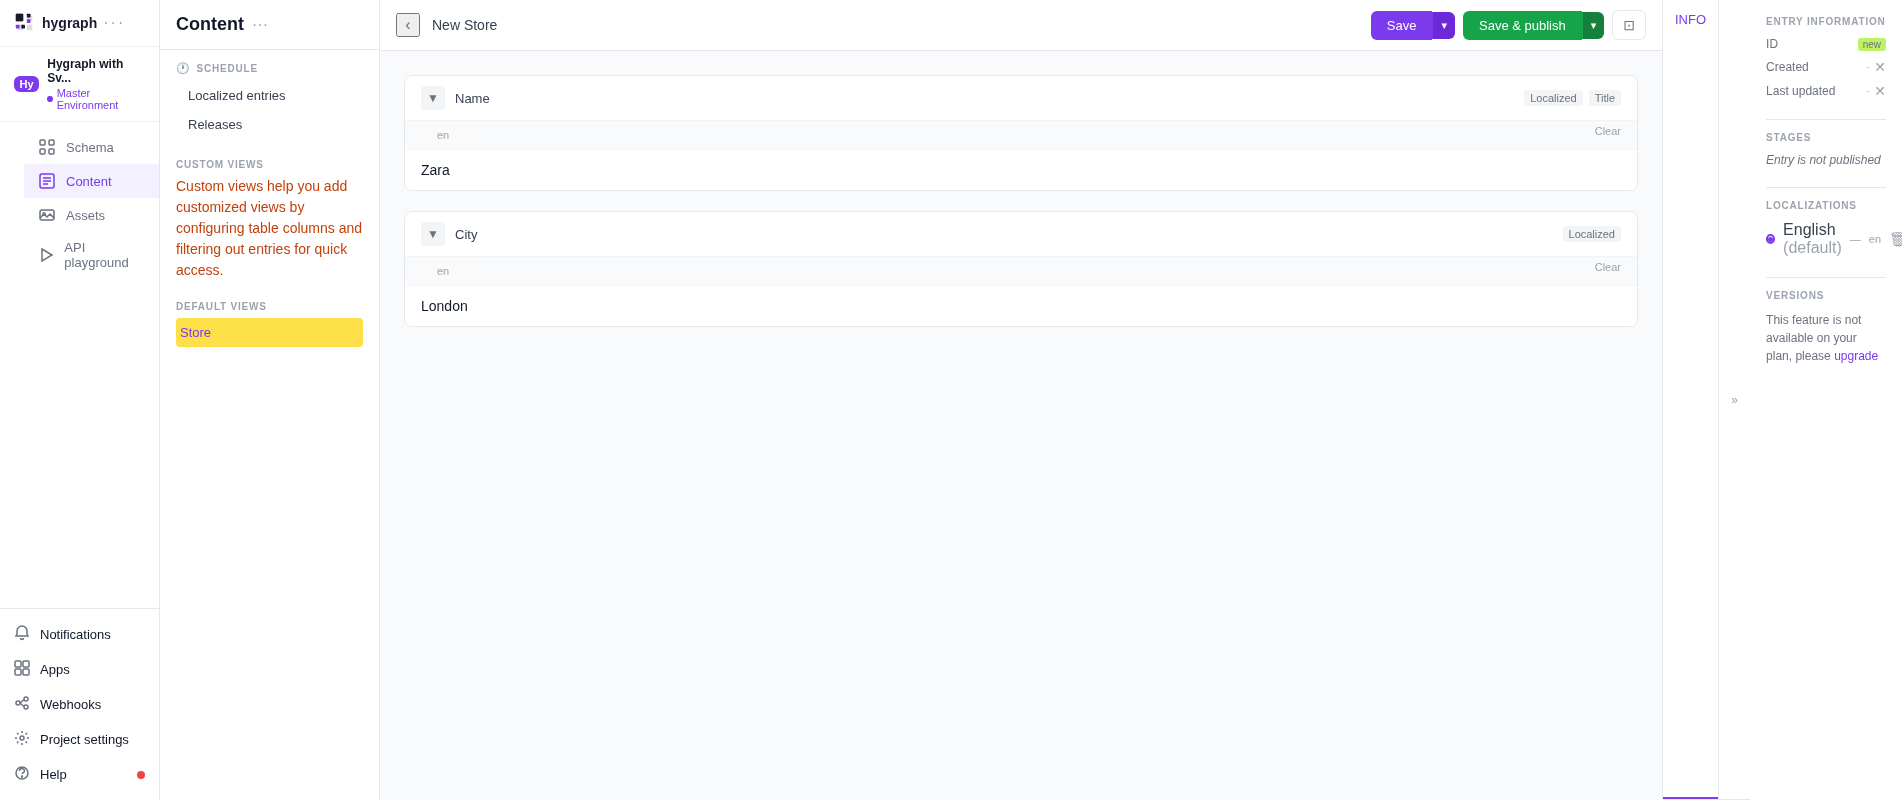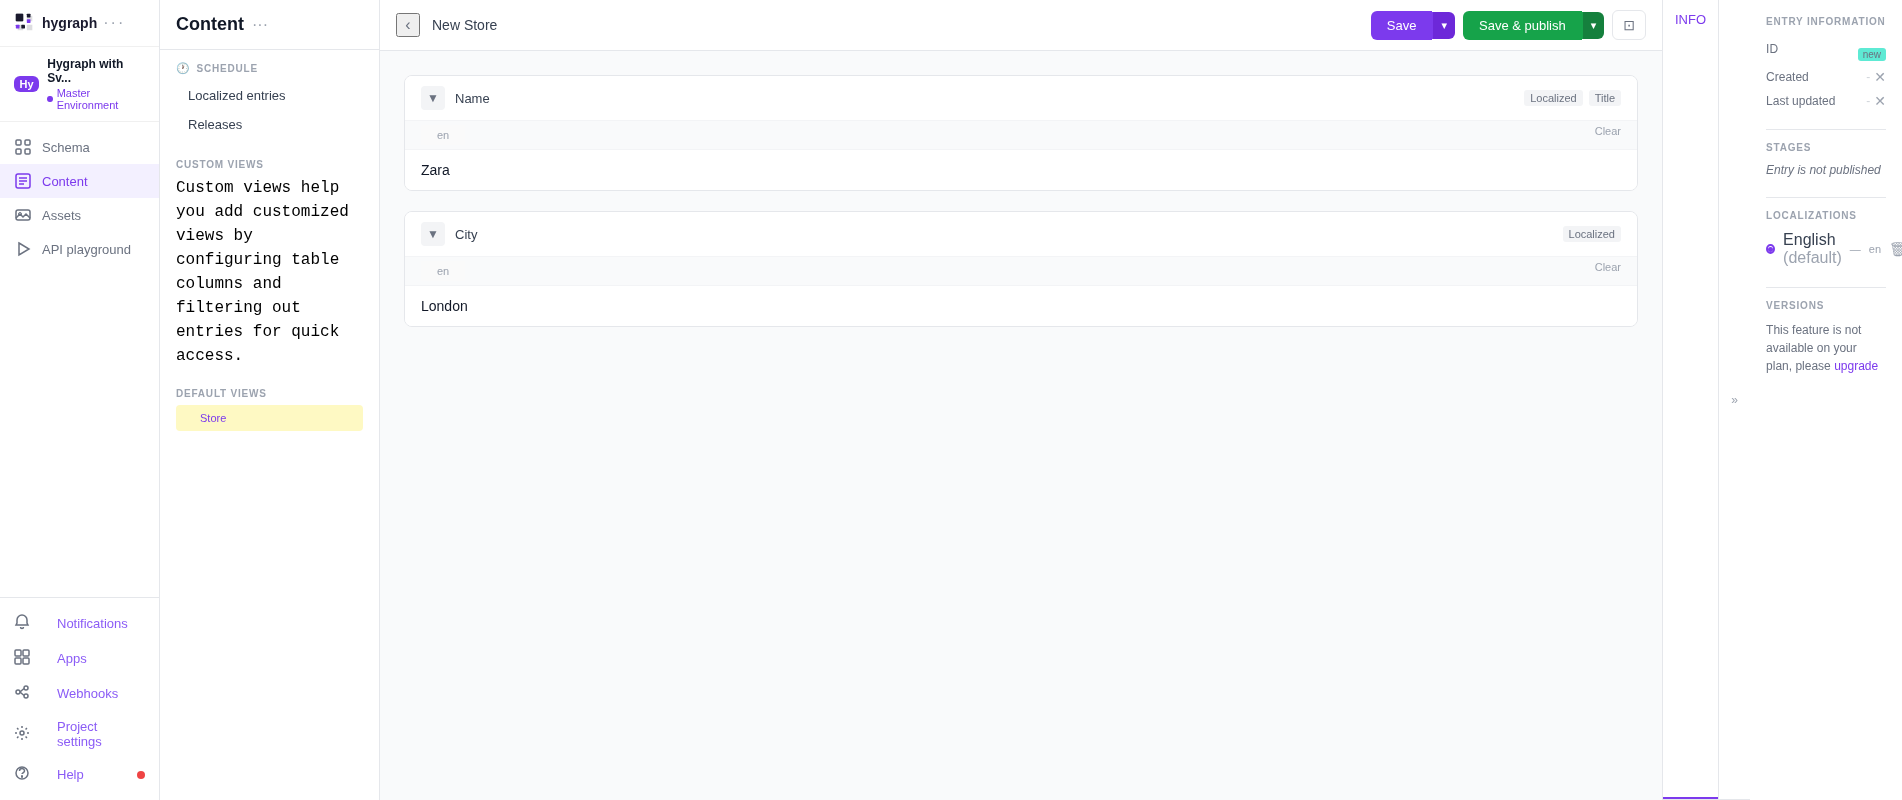--- a/index.html
+++ b/index.html
@@ -78,20 +78,21 @@
     .env-dot {
       width: 6px;
       height: 6px;
       border-radius: 50%;
       background: #7c3aed;
     }
 
     .nav-section {
       padding: 8px 0;
       flex: 1;
+      margin-left: 24px;
     }
 
     .nav-item {
       display: flex;
       align-items: center;
       gap: 10px;
       padding: 8px 14px;
       color: #6b7280;
       font-size: 13px;
       cursor: pointer;
@@ -113,23 +114,23 @@
     }
 
     .sidebar-bottom {
       border-top: 1px solid #e5e7eb;
       padding: 8px 0;
     }
 
     .bottom-item {
       display: flex;
       align-items: center;
-      gap: 27px;
+      gap: 10px;
       padding: 8px 14px;
-      color: #8b5cf6;
+      color: #0f172a;
       font-size: 13px;
       cursor: pointer;
       position: relative;
     }
 
     .notification-dot {
       width: 8px;
       height: 8px;
       background: #ef4444;
       border-radius: 50%;
@@ -194,37 +195,36 @@
       color: #374151;
       cursor: pointer;
       border-radius: 4px;
     }
 
     .custom-views-section {
       padding: 12px 16px 8px;
     }
 
     .custom-views-desc {
-      font-size: 16px;
-      color: #000000;
+      font-size: 14px;
+      color: #c2410c;
       line-height: 1.5;
-      font-family: Liberation Mono, monospace;
     }
 
     .default-views-section {
       padding: 12px 16px 8px;
     }
 
     .store-item {
-      padding: 7px 24px;
-      font-size: 11px;
+      padding: 7px 4px;
+      font-size: 13px;
       color: #374151;
       cursor: pointer;
       border-radius: 4px;
-      background: #fef9c3;
+      background: #fde047;
       color: #7c3aed;
     }
 
     
     .main-area {
       flex: 1;
       display: flex;
       flex-direction: column;
       height: 100%;
       background: #fafafa;
@@ -491,26 +491,25 @@
     }
 
     .info-value {
       color: #374151;
       display: flex;
       align-items: center;
       gap: 4px;
     }
 
     .info-new-badge {
-      background: #5eead4;
+      background: #bef264;
       color: #6b7280;
       padding: 1px 5px;
       border-radius: 3px;
       font-size: 10px;
-      margin-top: 11px;
     }
 
     .info-dash {
       color: #d1d5db;
     }
 
     .info-x {
       color: #9ca3af;
       font-size: 14px;
     }

